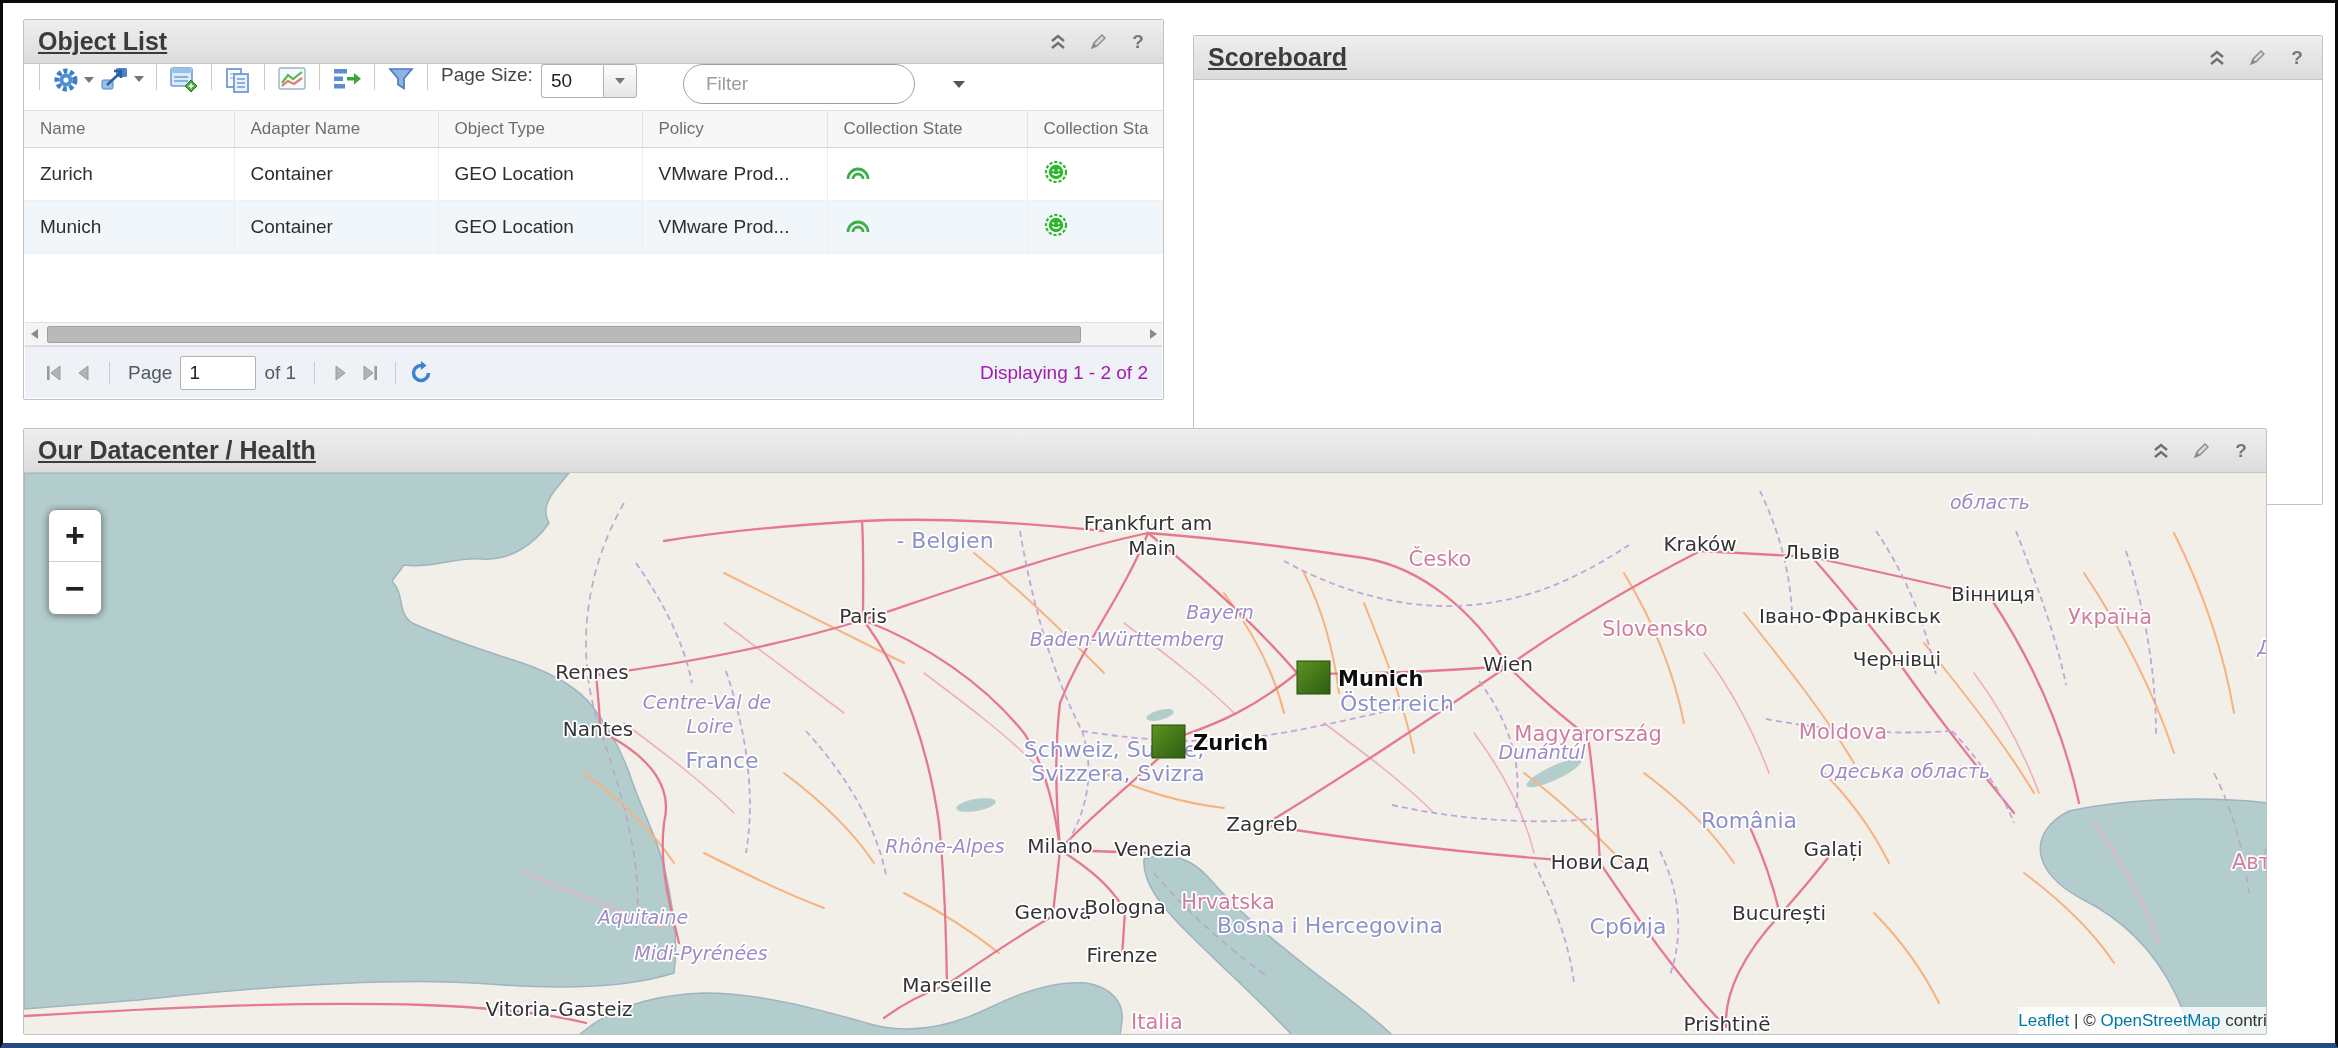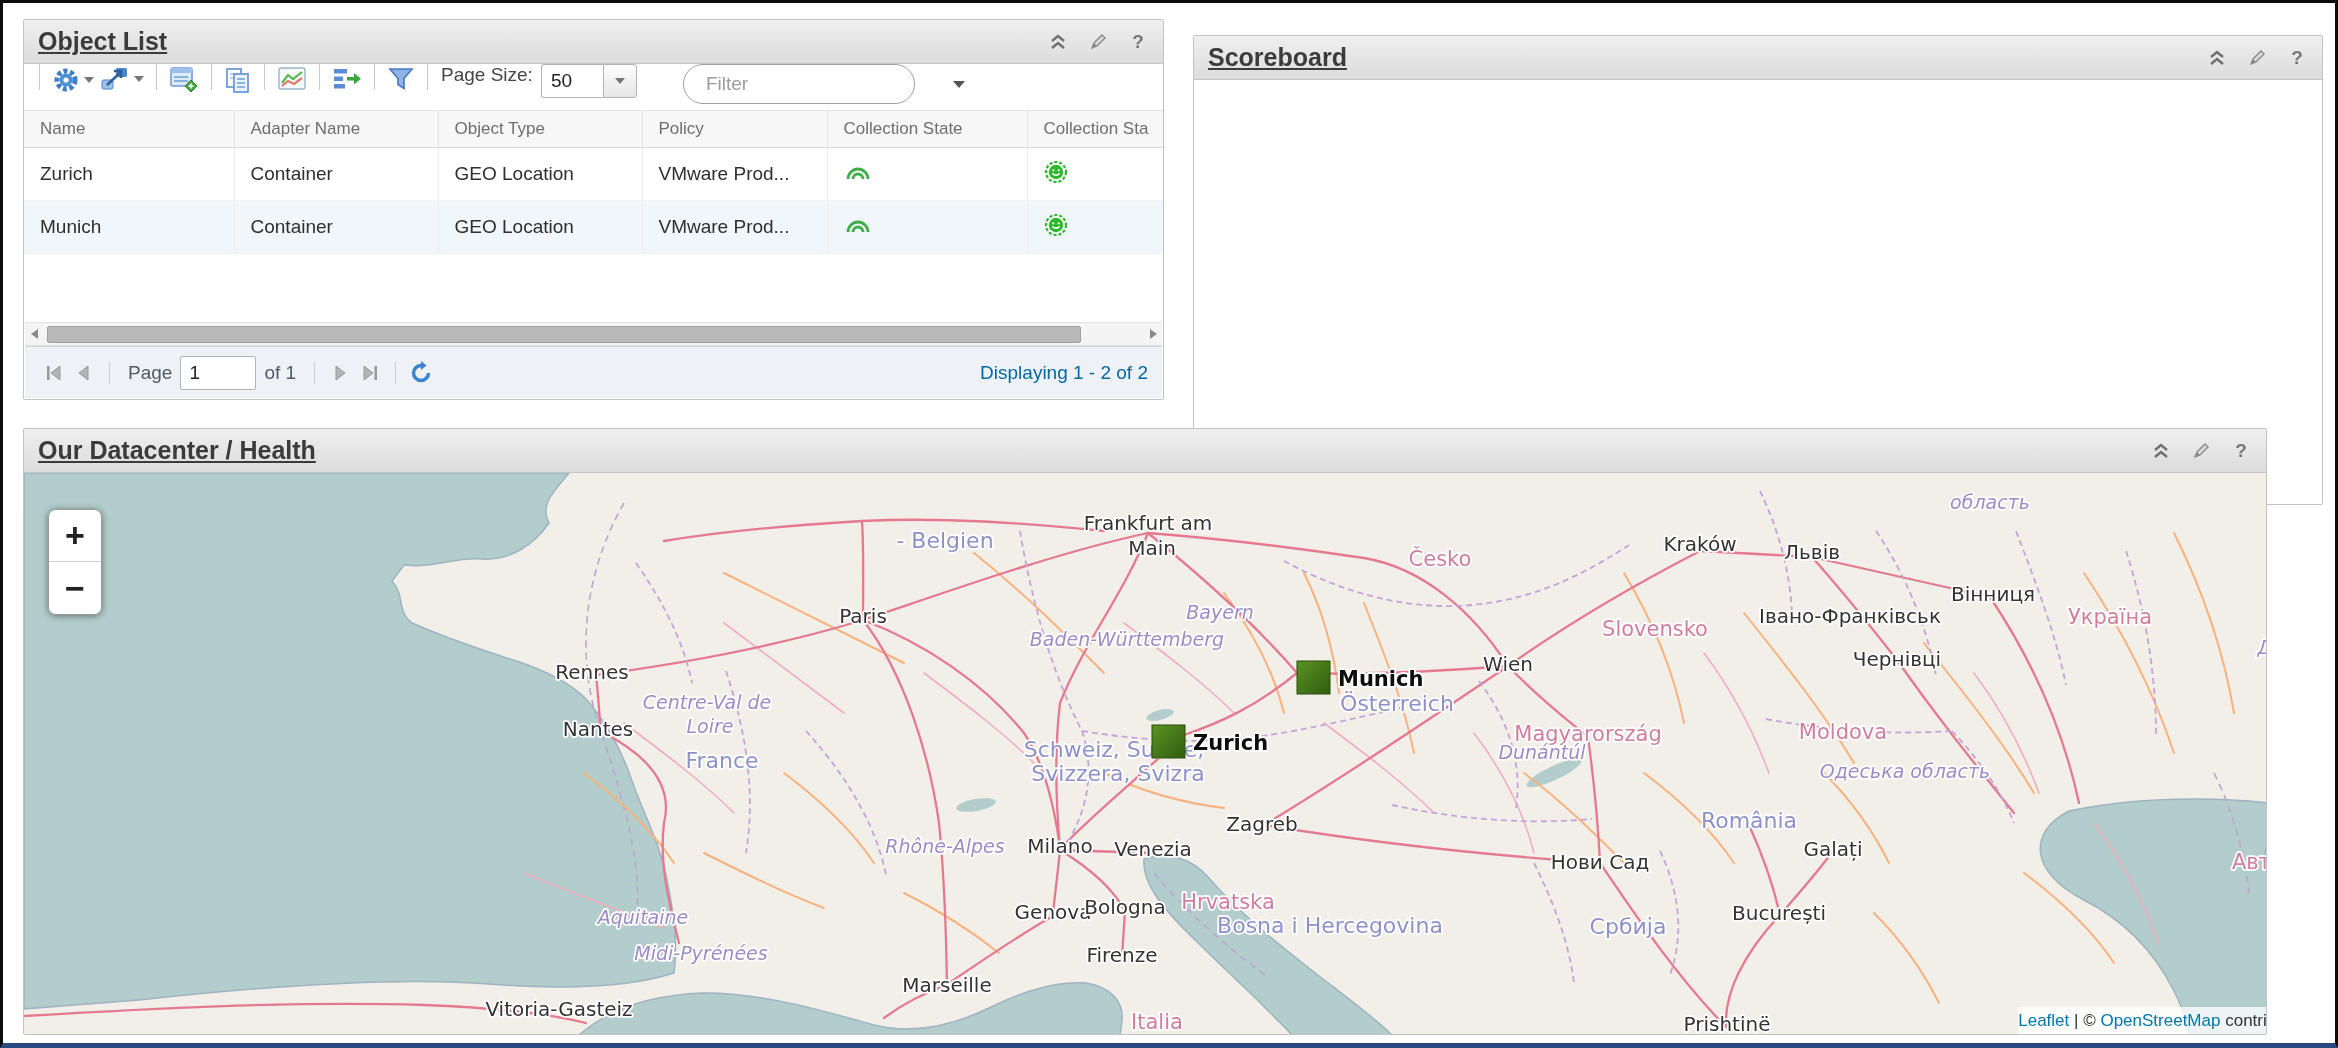--- a/index.html
+++ b/index.html
@@ -52,21 +52,21 @@
   .tri-r{width:0;height:0;border-top:5px solid transparent;border-bottom:5px solid transparent;border-left:7px solid #8b8b8b;}
   .hs-thumb{position:absolute;left:22px;top:3px;width:1032px;height:15px;background:#b9b9b9;border:1px solid #a0a0a0;border-radius:2px;cursor:pointer;}
 
   
   .pager{position:absolute;left:1px;right:1px;bottom:1px;height:52px;background:#eef1f5;border-top:1px solid #d4d8db;
          display:flex;align-items:center;padding:15px 14px;box-sizing:border-box;color:#5a6b7d;}
   .pg-btn{display:inline-flex;align-items:center;justify-content:center;width:30px;height:30px;cursor:pointer;flex:none;}
   .pg-sep{width:1px;height:22px;background:#c9ced4;margin:0 10px;flex:none;}
   .pg-label{font-size:19px;color:#4f5a66;margin:0 8px;}
   .pg-input{width:58px;height:32px;border:1px solid #b2b2b2;border-radius:2px;font-size:19px;padding:0 8px;color:#222;outline:none;font-family:inherit;}
-  .pg-right{margin-left:auto;font-size:19px;color:#0369a1;}
+  .pg-right{margin-left:auto;font-size:19px;color:#a21caf;}
 
   
   .map-body{position:relative;width:2290px;height:562px;background:#f2efe9;overflow:hidden;}
   .mlabel{font-family:"DejaVu Sans",sans-serif;paint-order:stroke;stroke:#fff;stroke-width:3.5px;stroke-linejoin:round;}
   .city{fill:#333;font-size:20px;}
   .admin{fill:#8e90c8;font-size:22px;}
   .country{fill:#ce7f9d;font-size:21px;}
   .region{fill:#9d8bc5;font-size:19px;font-style:italic;}
   .marker-label{font-family:"DejaVu Sans",sans-serif;font-weight:bold;font-size:21px;fill:#0d0d0d;
                 paint-order:stroke;stroke:#fff;stroke-width:4px;stroke-linejoin:round;}

